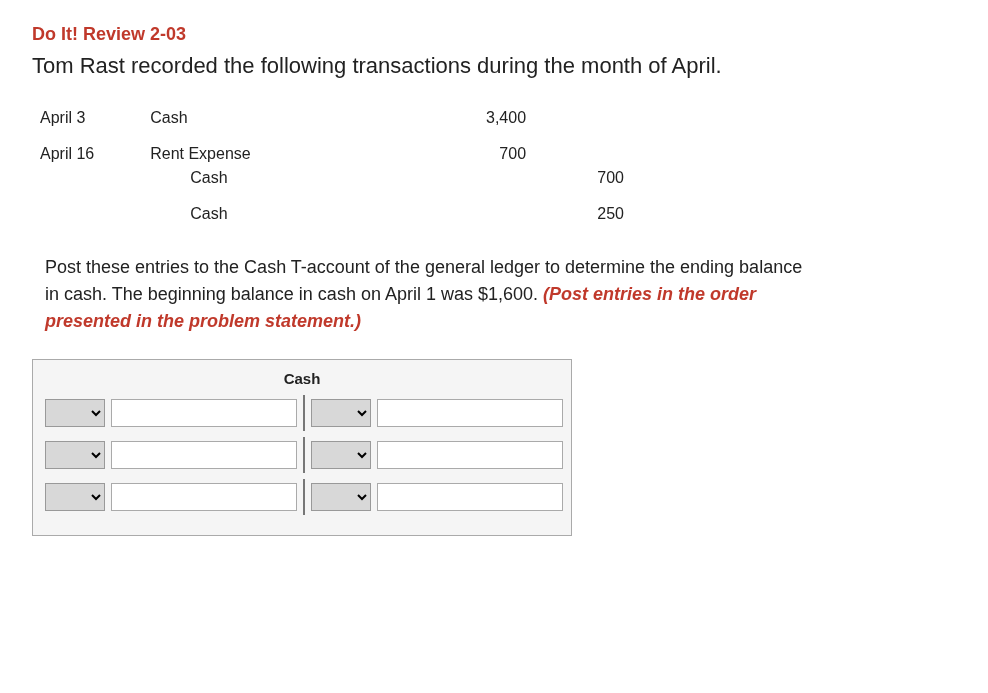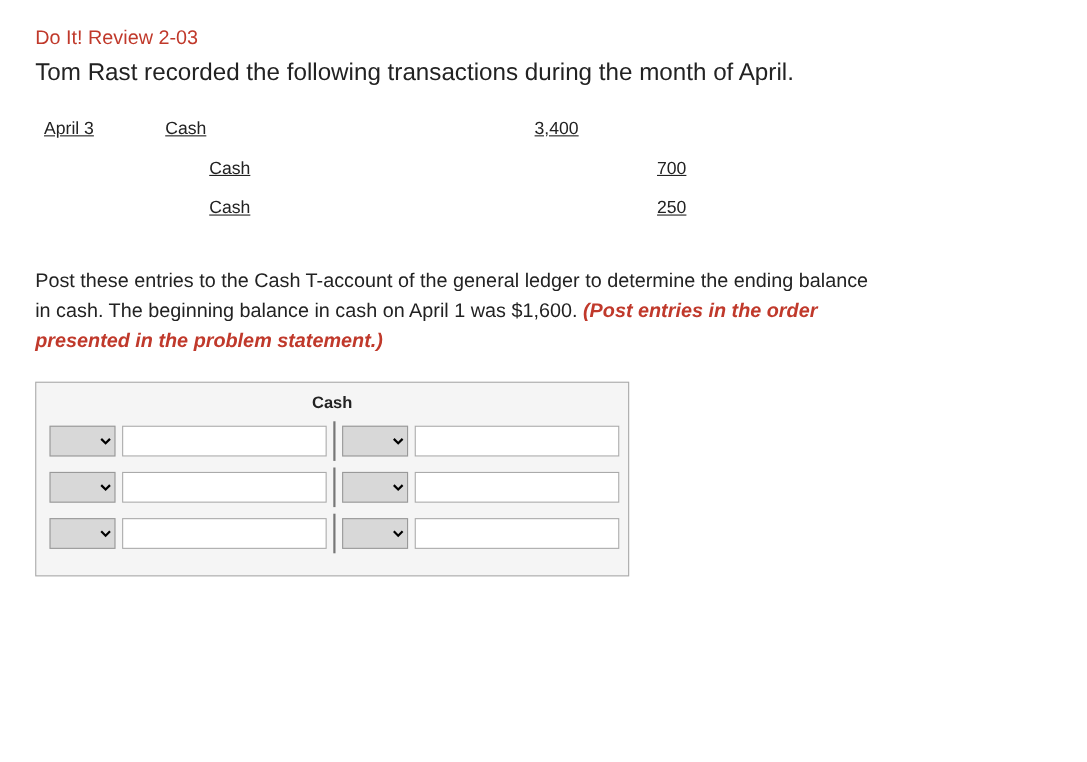--- a/index.html
+++ b/index.html
@@ -7,51 +7,51 @@
       background: #fff;
       font-family: Arial, sans-serif;
       font-size: 16px;
       color: #222;
       padding: 24px 32px;
       width: 988px;
       min-height: 693px;
     }
     .page-title {
       color: #c0392b;
-      font-weight: normal;
+      font-weight: bold;
       font-size: 18px;
       margin-bottom: 6px;
     }
     .intro-text {
       font-size: 22px;
       margin-bottom: 24px;
       line-height: 1.4;
     }
     .journal-table {
       width: 600px;
       border-collapse: collapse;
-      margin-bottom: 40px;
-      text-decoration: underline;
+      margin-bottom: 28px;
     }
     .journal-table td {
       padding: 3px 8px;
       font-size: 16px;
       vertical-align: top;
     }
     .col-date { width: 90px; }
     .col-account { width: 240px; }
     .col-debit { width: 80px; text-align: right; }
     .col-credit { width: 80px; text-align: right; }
     .indented { padding-left: 48px !important; }
     .row-spacer td { height: 12px; }
     .description-block {
       font-size: 18px;
       line-height: 1.5;
       margin-bottom: 24px;
       max-width: 760px;
+      margin-left: 13px;
     }
     .description-block .italic-bold {
       font-style: italic;
       font-weight: bold;
       color: #c0392b;
     }
     .t-account-container {
       width: 540px;
       border: 1px solid #aaa;
       background: #f5f5f5;
@@ -90,20 +90,26 @@
 <table class="journal-table">
   <tbody id="journal-body">
       <tr>
         <td class="col-date">April  3</td>
         <td class="col-account">Cash</td>
         <td class="col-debit">3,400</td>
         <td class="col-credit"></td>
       </tr>
       <tr class="row-spacer">
         <td colspan="4"></td>
+      </tr>
+      <tr>
+        <td class="col-date">April 16</td>
+        <td class="col-account">Rent Expense</td>
+        <td class="col-debit">700</td>
+        <td class="col-credit"></td>
       </tr>
       <tr>
         <td class="col-date"></td>
         <td class="col-account indented">Cash</td>
         <td class="col-debit"></td>
         <td class="col-credit">700</td>
       </tr>
       <tr class="row-spacer">
         <td colspan="4"></td>
       </tr>

